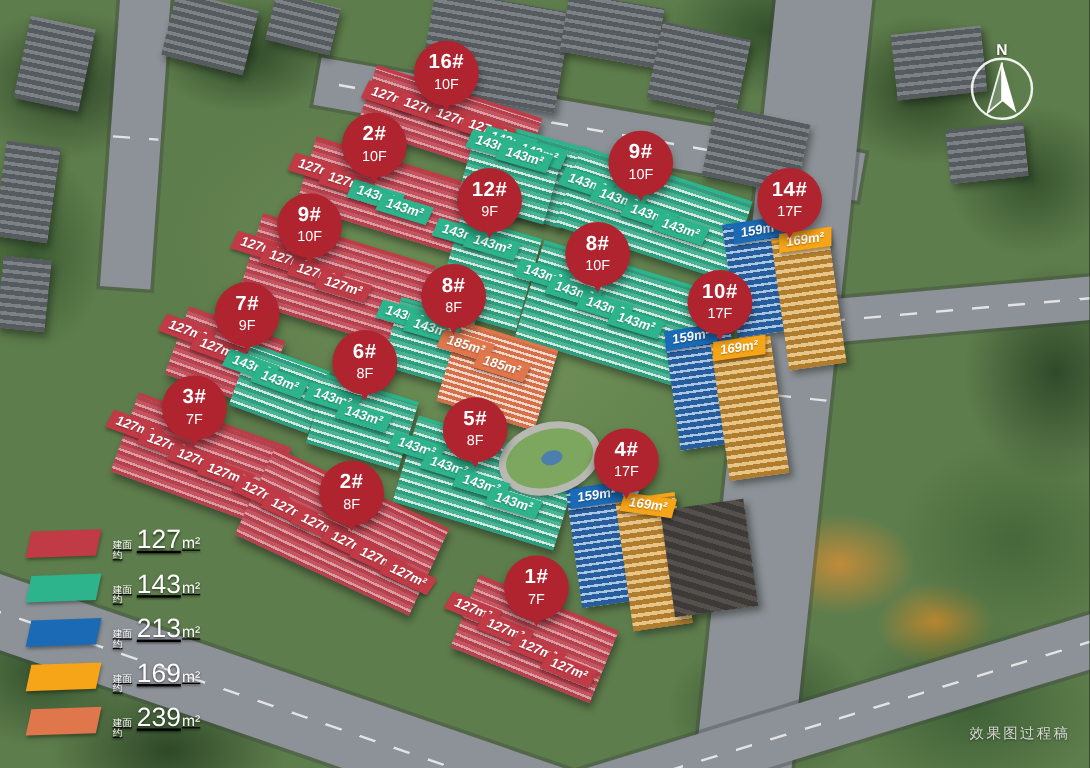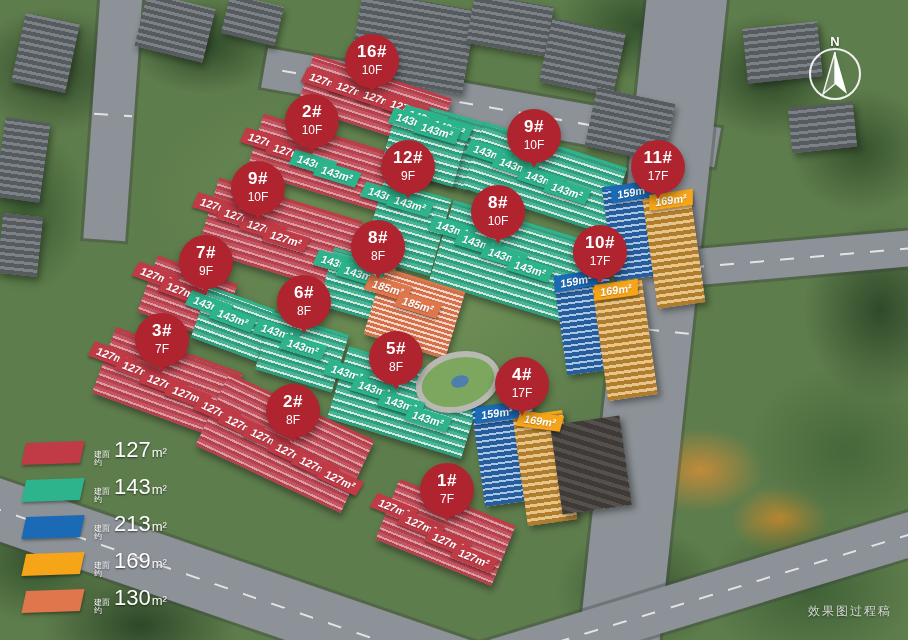--- a/index.html
+++ b/index.html
@@ -46,21 +46,21 @@
     white-space:nowrap;box-shadow:1px 2px 3px rgba(0,0,0,.35);text-shadow:0 1px 1px rgba(0,0,0,.25);}
   
   .badge{position:absolute;width:54px;height:54px;border-radius:50%;color:#fff;text-align:center;
     transform:translate(-50%,-50%);box-shadow:0 5px 8px rgba(0,0,0,.4);z-index:5;}
   .badge::after{content:'';position:absolute;left:50%;bottom:-13px;transform:translateX(-50%);
     border:8px solid transparent;border-top:15px solid currentColor;width:0;height:0;}
   .badge-id{font-size:17px;font-weight:bold;margin-top:8px;letter-spacing:.5px;}
   .badge-floors{font-size:12px;margin-top:1px;}
   
   .legend{position:absolute;left:24px;top:440px;z-index:6;}
-  .legend-row{display:flex;align-items:center;height:26px;margin-bottom:11px;}
+  .legend-row{display:flex;align-items:center;height:26px;margin-bottom:11px;text-decoration:underline;}
   .legend-swatch{width:58px;height:22px;margin-right:12px;transform:skewX(-14deg) rotate(-2deg);
     box-shadow:1px 2px 3px rgba(0,0,0,.35);}
   .legend-label{display:flex;align-items:baseline;color:#fff;text-shadow:0 1px 2px rgba(0,0,0,.6);}
   .legend-prefix{display:inline-block;width:18px;font-size:8px;line-height:1.05;word-break:break-all;margin-right:2px;}
   .legend-num{font-size:22px;line-height:1;}
   .legend-unit{font-size:13px;margin-left:1px;}
   
   .compass{position:absolute;left:805px;top:36px;width:60px;height:66px;z-index:6;}
   .compass-n{position:absolute;left:50%;top:-2px;transform:translateX(-50%);color:#fff;font-weight:bold;
     font-size:13px;text-shadow:0 1px 2px rgba(0,0,0,.6);}
@@ -230,21 +230,21 @@
     </div>
       <div class="badge" style="left: 408px; top: 167px; background: rgb(176, 36, 47); color: rgb(176, 36, 47);">
       <div class="badge-id" style="color: rgb(255, 255, 255);">12#</div>
       <div class="badge-floors" style="color: rgb(255, 255, 255);">9F</div>
     </div>
       <div class="badge" style="left: 312px; top: 121px; background: rgb(176, 36, 47); color: rgb(176, 36, 47);">
       <div class="badge-id" style="color: rgb(255, 255, 255);">2#</div>
       <div class="badge-floors" style="color: rgb(255, 255, 255);">10F</div>
     </div>
       <div class="badge" style="left: 658px; top: 167px; background: rgb(176, 36, 47); color: rgb(176, 36, 47);">
-      <div class="badge-id" style="color: rgb(255, 255, 255);">11#</div>
+      <div class="badge-id" style="color: rgb(255, 255, 255);">14#</div>
       <div class="badge-floors" style="color: rgb(255, 255, 255);">17F</div>
     </div>
       <div class="badge" style="left: 534px; top: 136px; background: rgb(176, 36, 47); color: rgb(176, 36, 47);">
       <div class="badge-id" style="color: rgb(255, 255, 255);">9#</div>
       <div class="badge-floors" style="color: rgb(255, 255, 255);">10F</div>
     </div>
       <div class="badge" style="left: 372px; top: 61px; background: rgb(176, 36, 47); color: rgb(176, 36, 47);">
       <div class="badge-id" style="color: rgb(255, 255, 255);">16#</div>
       <div class="badge-floors" style="color: rgb(255, 255, 255);">10F</div>
     </div>
@@ -280,21 +280,21 @@
       <span class="legend-label">
         <span class="legend-prefix">建面约</span>
         <span class="legend-num">169</span>
         <span class="legend-unit">m²</span>
       </span>
     </div>
       <div class="legend-row">
       <span class="legend-swatch" style="background: rgb(224, 118, 75);"></span>
       <span class="legend-label">
         <span class="legend-prefix">建面约</span>
-        <span class="legend-num">130</span>
+        <span class="legend-num">239</span>
         <span class="legend-unit">m²</span>
       </span>
     </div>
     </div>
 
   <div class="compass">
     <span class="compass-n">N</span>
     <svg width="60" height="66" viewBox="0 0 60 66">
       <circle cx="30" cy="38" r="25" fill="none" stroke="rgba(255,255,255,.9)" stroke-width="2"></circle>
       <polygon points="30,16 30,48 18,58" fill="rgba(255,255,255,.2)" stroke="rgba(255,255,255,.9)" stroke-width="1.5"></polygon>

